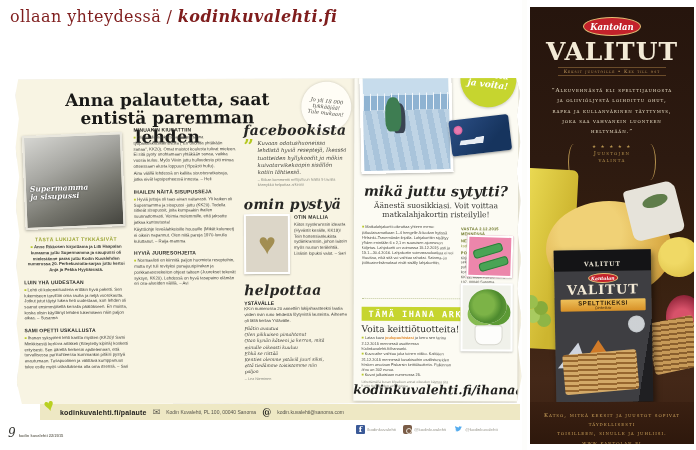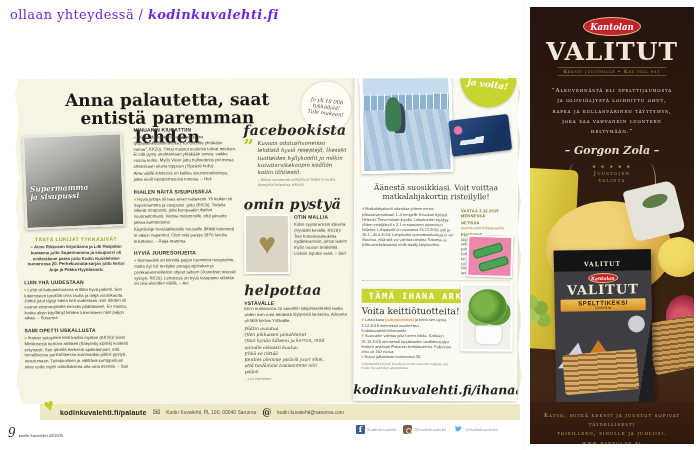--- a/index.html
+++ b/index.html
@@ -4,21 +4,21 @@
 <style>
   * { margin:0; padding:0; box-sizing:border-box; }
   html,body { width:696px; height:450px; }
   body { font-family:"Liberation Sans",sans-serif; background:#fdfdfb; color:#222;
          position:relative; overflow:hidden; }
 
   
   .left-page { position:absolute; left:0; top:0; width:522px; height:450px; background:#fff; }
 
   .page-header { position:absolute; left:10px; top:7px; font-family:"DejaVu Serif",serif;
-                 font-size:13px; color:#6d28d9; letter-spacing:.4px; }
+                 font-size:16px; color:#7f1d1d; letter-spacing:.4px; }
   .page-header .site { font-style:italic; font-weight:bold; }
 
   .paper { position:absolute; left:16px; top:78px; width:505px; height:326px;
            background:#f8f4e3; transform:rotate(-.3deg);
            box-shadow:0 1px 4px rgba(0,0,0,.18);
            clip-path:polygon(.6% 0,99.2% .4%,100% 5%,99.3% 12%,100% 20%,99.2% 29%,100% 38%,
              99.3% 47%,100% 56%,99.2% 65%,100% 74%,99.3% 83%,100% 92%,99% 100%,
              1% 99.6%,0 93%,.7% 84%,0 75%,.7% 66%,0 57%,.7% 48%,0 39%,.7% 30%,0 21%,.7% 12%,0 5%); }
 
   .tag { position:absolute; left:112px; top:-34px; background:#c6d52f; color:#33331f;
@@ -349,20 +349,21 @@
           <div class="gift-card">
             <div class="bow"></div>
             <div class="ship"></div>
           </div>
           <div class="vote-badge">
             <span>Äänestä</span>
             <span>ja voita!</span>
           </div>
         </div>
 
+        <div class="vote-h">mikä juttu sytytti?</div>
         <div class="vote-sub">Äänestä suosikkiasi. Voit voittaa matkalahjakortin risteilylle!</div>
 
         <div class="vote-cols">
           <p class="vote-body bullet">Matkalahjakortti oikeuttaa yhteen meno-paluulaivamatkaan 1–4 hengelle A-luokan hytissä Helsinki–Travemünde-linjalla. Lahjakorttiin sisältyy yhden enintään 6 x 2,1 m suuruisen ajoneuvon kuljetus. Lahjakortti on voimassa 15.12.2015 asti ja 15.1.–30.4.2016. Lahjakortin voimassaoloaikaa ei voi muuttaa, eikä sitä voi vaihtaa rahaksi. Satama- ja polttoainelisämaksut eivät sisälly lahjakorttiin.</p>
           <div class="vote-aside">
             <div class="aside-h">VASTAA 2.12.2015 MENNESSÄ</div>
             <div class="aside-h">NETISSÄ</div>
             <div class="aside-link">kodinkuvalehti.fi/parasjuttu</div>
             <div class="aside-h">POSTITSE</div>
             <div>Kirjoita kortin juttuun otsikko sekä nimesi, osoitteesi ja puhelinnumerosi. Lähetä kortti osoitteeseen Paras juttu KK 22, Kodin Kuvalehti, PL 107, 00040 Sanoma. Voittajille ilmoitamme henkilökohtaisesti.</div>
@@ -425,21 +426,20 @@
   </div>
 
   <div class="right-page">
     <div class="ad-inner">
 
       <div class="ad-logo">Kantolan</div>
       <div class="ad-name">VALITUT</div>
       <div class="ad-tagline">Keksit juustoille • Kex till ost</div>
 
       <p class="ad-quote">”Alkuvehnästä eli spelttijauhosta ja oliiviöljystä loihdittu ohut, rapea ja kullanvärinen täyttymys, joka saa vahvankin luonteen heltymään.”</p>
-      <div class="ad-sign">– Gorgon Zola –</div>
 
       <div class="ad-award">
         <div class="laurel l"></div>
         <div class="laurel r"></div>
         <div class="award-stars">★ ★ ★ ★ ★</div>
         <div class="award-text">Juustojen valinta</div>
       </div>
 
       <div class="still-life">
         <div class="yellow-pack"></div>

